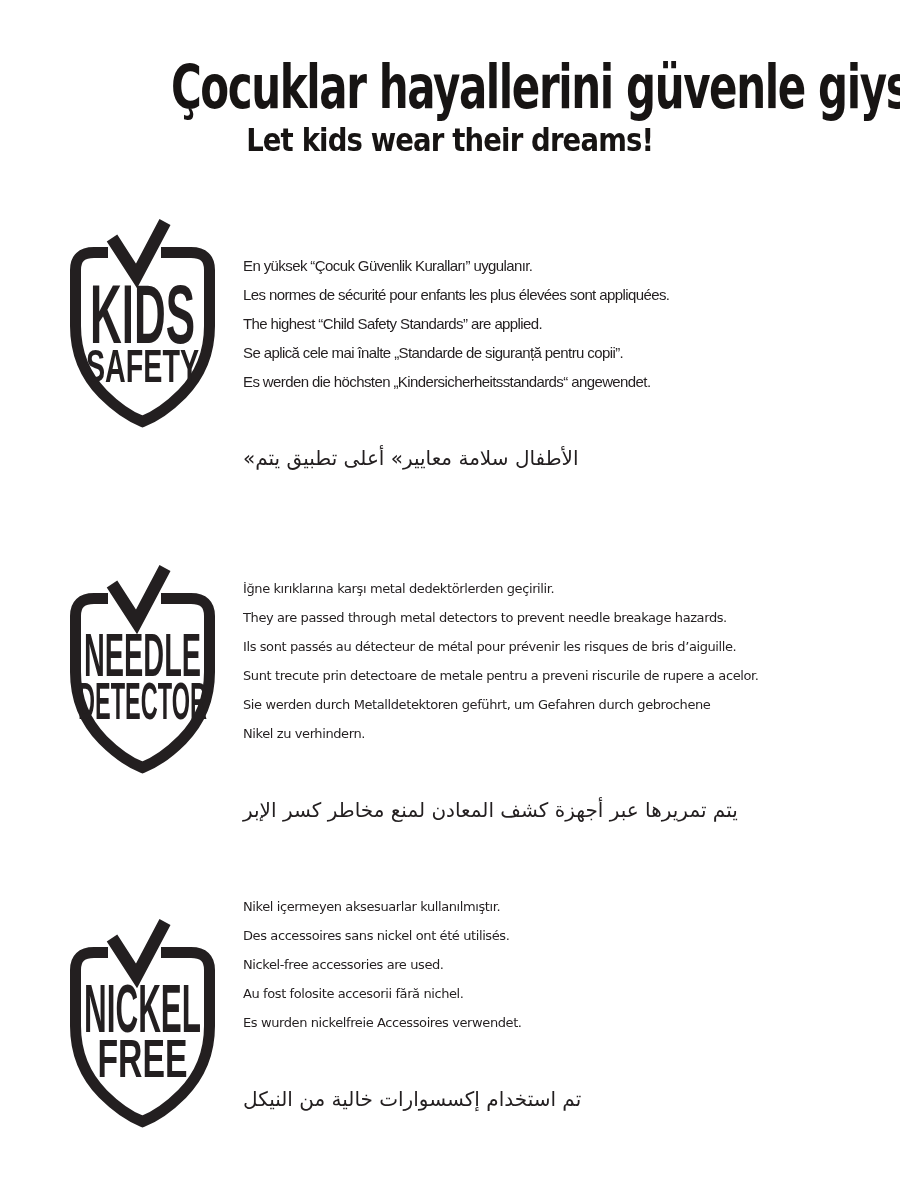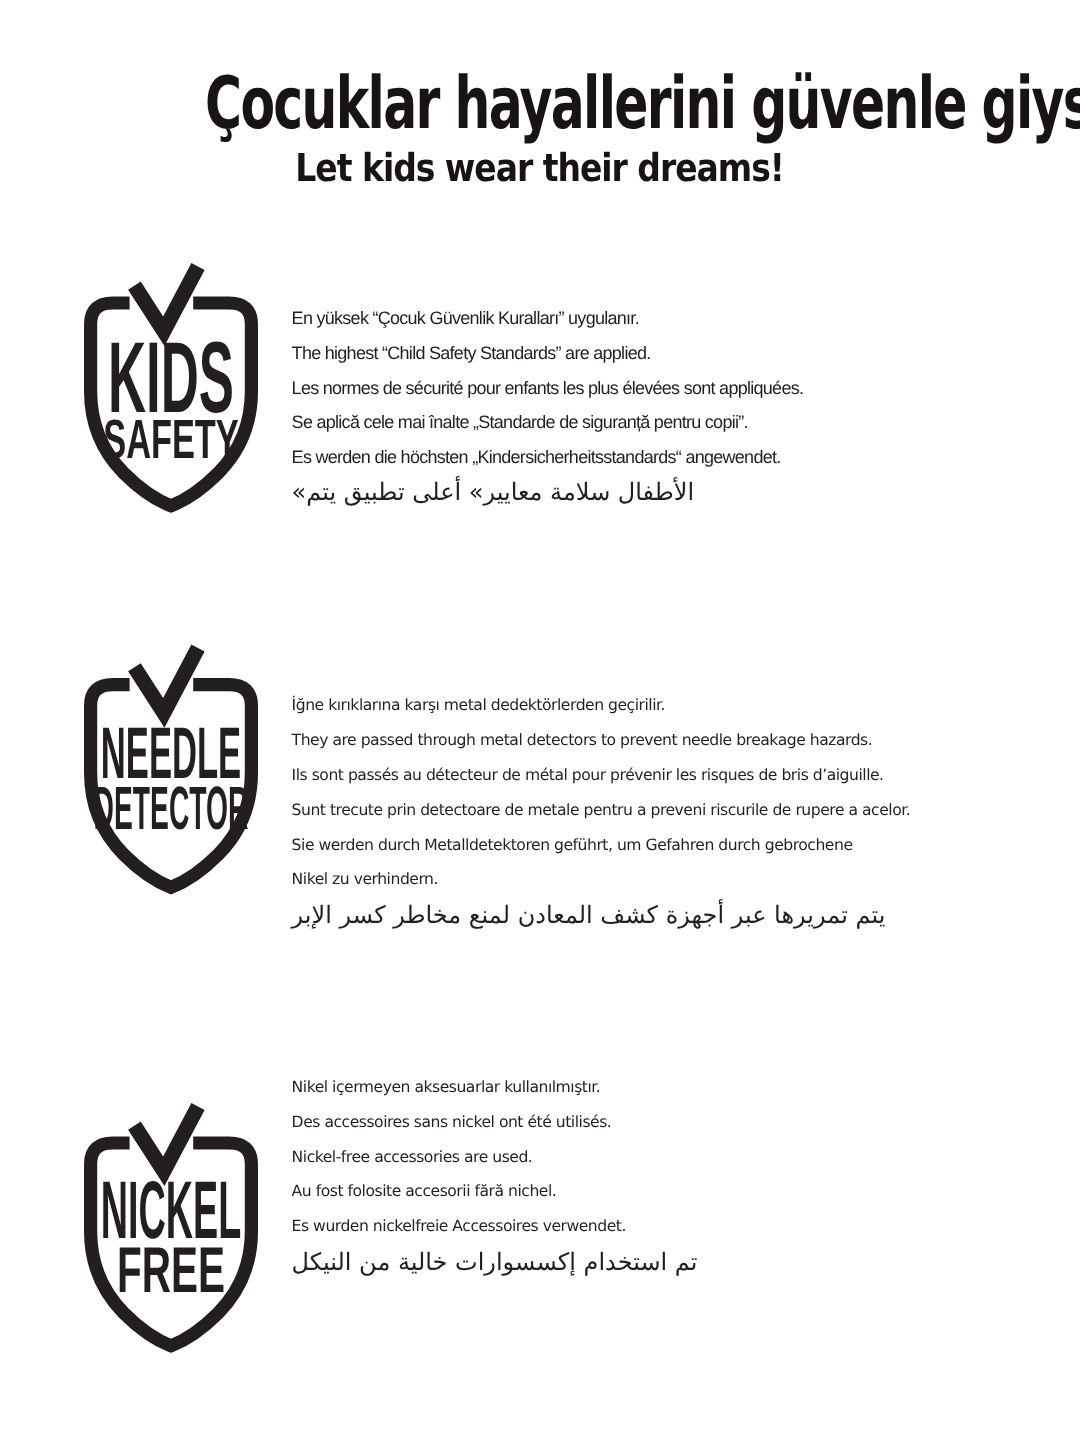--- a/index.html
+++ b/index.html
@@ -16,21 +16,21 @@
   .badge{position:absolute;left:70px;width:145px;height:212px;text-align:right;}
   .badge svg{width:100%;height:100%;overflow:visible;display:block;}
   .badge .shield{fill:none;stroke:#231f20;stroke-width:11;stroke-linejoin:miter;}
   .badge .check{fill:none;stroke:#231f20;stroke-width:12.5;stroke-linejoin:miter;}
   .badge text{fill:#231f20;font-family:"Liberation Sans",sans-serif;font-weight:700;}
   .textblock{position:absolute;left:243px;width:655px;white-space:nowrap;}
   .tl{height:29px;line-height:29px;}
   .s1 .tl{font-family:"Liberation Sans",sans-serif;font-size:15px;letter-spacing:-0.6px;}
   .s23 .tl{font-family:"DejaVu Sans",sans-serif;font-size:13px;letter-spacing:-0.4px;}
   .tl.arabic{direction:rtl;text-align:left;font-family:"DejaVu Sans",sans-serif;
-        font-size:20px;letter-spacing:0;}
+        font-size:20px;letter-spacing:0;margin-top:48px;}
 </style>
 </head>
 <body>
 
 <div class="page">
 
   <div class="title-wrap">
     <span class="title-inner">Çocuklar hayallerini güvenle giysin!</span>
   </div>
   <div class="subtitle-wrap">
@@ -40,28 +40,28 @@
   <div class="badge" style="top:218px">
     <svg viewBox="0 0 145 212">
       <path class="shield" d="M 38 34.5 L 24 34.5 Q 5.5 34.5 5.5 52 L 5.5 108 Q 5.5 148 33 176 Q 53 196 72.5 203.5 Q 92 196 112 176 Q 139.5 148 139.5 108 L 139.5 52 Q 139.5 34.5 121 34.5 L 91 34.5"></path>
       <path class="check" d="M 42 20 L 66.5 58 L 95 4"></path>
       <text x="72.5" y="125" font-size="84" text-anchor="middle" textLength="105" lengthAdjust="spacingAndGlyphs">KIDS</text>
       <text x="72.5" y="164" font-size="46" text-anchor="middle" textLength="113" lengthAdjust="spacingAndGlyphs">SAFETY</text>
     </svg>
   </div>
   <div class="textblock s1" style="top:251px">
     <div class="tl">En yüksek “Çocuk Güvenlik Kuralları” uygulanır.</div>
+    <div class="tl">Les normes de sécurité pour enfants les plus élevées sont appliquées.</div>
     <div class="tl">The highest “Child Safety Standards” are applied.</div>
-    <div class="tl">Les normes de sécurité pour enfants les plus élevées sont appliquées.</div>
     <div class="tl">Se aplică cele mai înalte „Standarde de siguranță pentru copii”.</div>
     <div class="tl">Es werden die höchsten „Kindersicherheitsstandards“ angewendet.</div>
     <div class="tl arabic" dir="rtl">الأطفال سلامة معايير» أعلى تطبيق يتم»</div>
   </div>
 
-  <div class="badge" style="top:536px">
+  <div class="badge" style="top:564px">
     <svg viewBox="0 0 145 212">
       <path class="shield" d="M 38 34.5 L 24 34.5 Q 5.5 34.5 5.5 52 L 5.5 108 Q 5.5 148 33 176 Q 53 196 72.5 203.5 Q 92 196 112 176 Q 139.5 148 139.5 108 L 139.5 52 Q 139.5 34.5 121 34.5 L 91 34.5"></path>
       <path class="check" d="M 42 20 L 66.5 58 L 95 4"></path>
       <text x="72.5" y="112" font-size="61" text-anchor="middle" textLength="117" lengthAdjust="spacingAndGlyphs">NEEDLE</text>
       <text x="72.5" y="155" font-size="51" text-anchor="middle" textLength="129" lengthAdjust="spacingAndGlyphs">DETECTOR</text>
     </svg>
   </div>
   <div class="textblock s23" style="top:574px">
     <div class="tl">İğne kırıklarına karşı metal dedektörlerden geçirilir.</div>
     <div class="tl">They are passed through metal detectors to prevent needle breakage hazards.</div>

